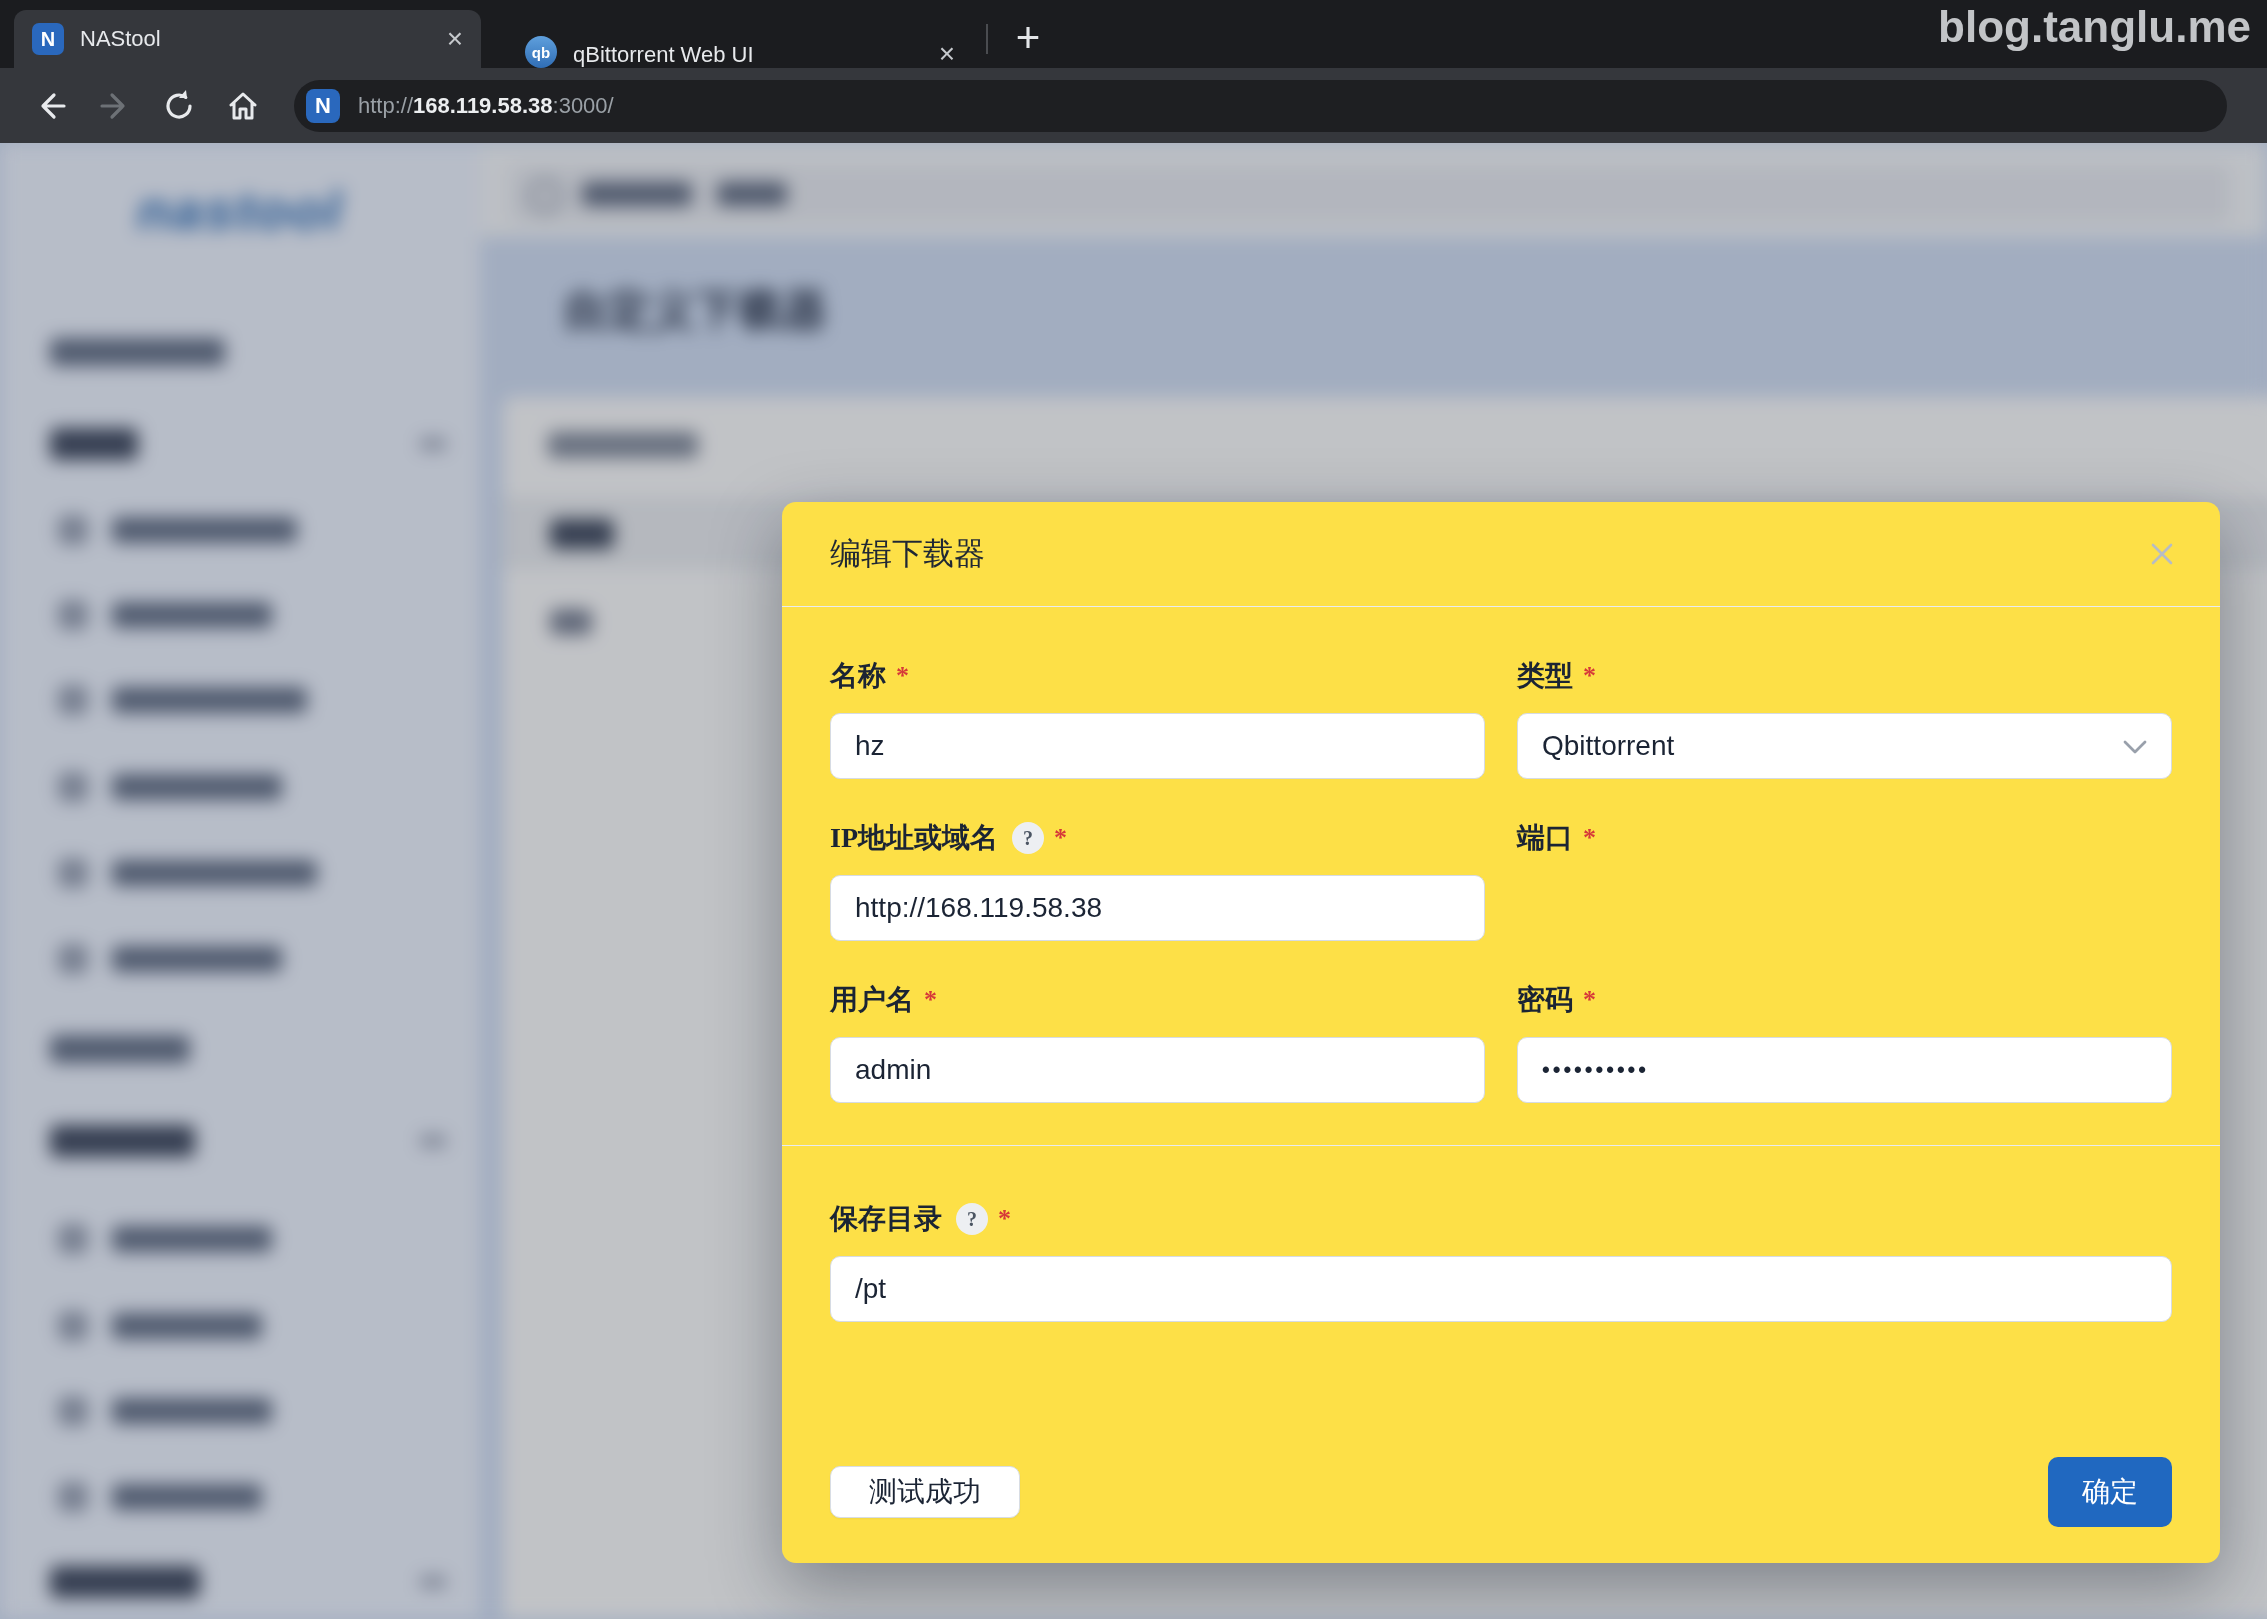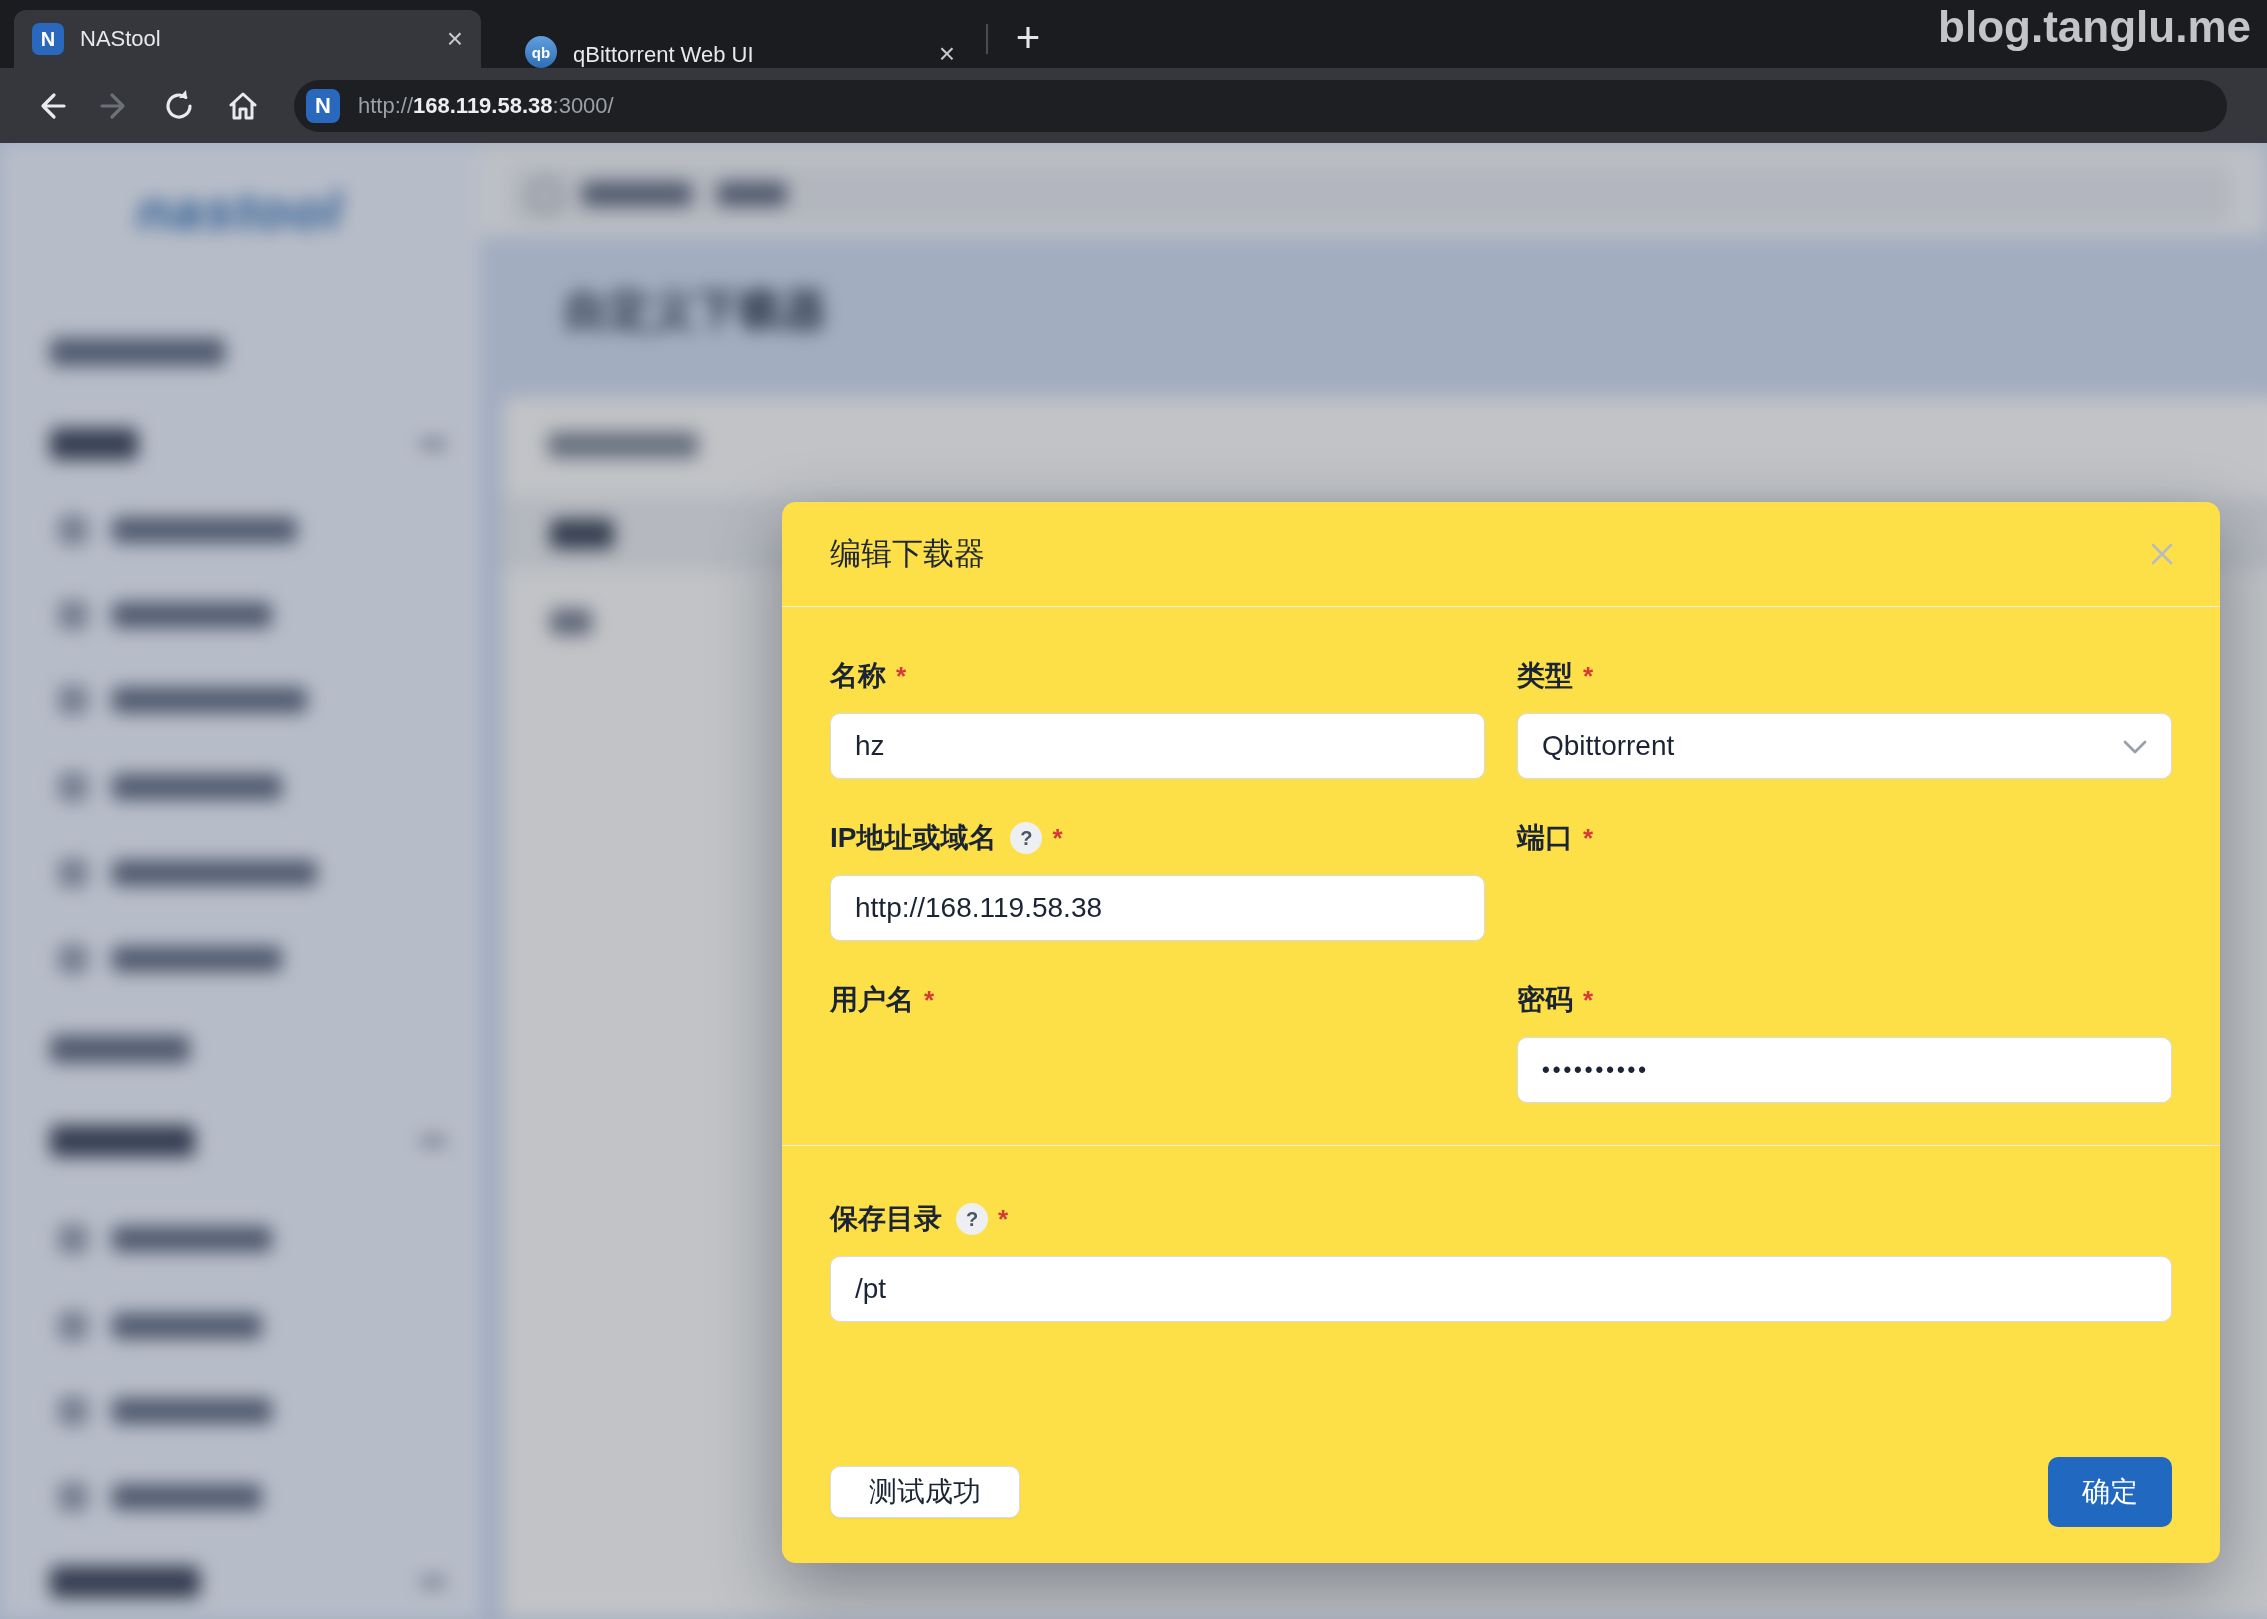--- a/index.html
+++ b/index.html
@@ -52,21 +52,21 @@
 
   
   .modal{position:absolute;left:782px;top:502px;width:1438px;height:1061px;background:#fde047;border-radius:14px;
          box-shadow:0 24px 70px rgba(18,26,40,.38);z-index:20;box-sizing:border-box;}
   .m-head{position:relative;height:105px;display:flex;align-items:center;padding:0 48px;
           border-bottom:1px solid #e9ecf1;box-sizing:border-box;}
   .m-title{font-size:31px;color:#1f2734;font-weight:500;}
   .m-close{position:absolute;right:38px;top:32px;width:40px;height:40px;display:flex;align-items:center;justify-content:center;}
   .m-sec1{padding:52px 48px 0;display:grid;grid-template-columns:1fr 1fr;column-gap:32px;}
   .fld{margin-bottom:42px;}
-  .lbl{display:flex;align-items:center;font-size:28px;font-weight:600;color:#1b2434;margin-bottom:20px;height:34px;}
+  .lbl{display:flex;align-items:center;font-size:28px;font-weight:600;color:#1b2434;margin-bottom:20px;height:34px;font-family:Liberation Serif, serif;}
   .req{color:#d63939;margin-left:10px;font-size:26px;font-weight:bold;}
   .help{width:32px;height:32px;border-radius:50%;background:#edeff2;color:#4b5563;font-size:20px;font-weight:bold;
         display:flex;align-items:center;justify-content:center;margin-left:14px;}
   .inp{width:100%;height:66px;box-sizing:border-box;border:1px solid #d6dbe3;border-radius:10px;background:#fff;
        font-size:28px;color:#1b2434;padding:0 24px;outline:none;font-family:inherit;}
   .inp.pw{font-size:22px;letter-spacing:3px;font-weight:bold;}
   .select{position:relative;width:100%;height:66px;box-sizing:border-box;border:1px solid #d6dbe3;border-radius:10px;
           background:#fff;font-size:28px;color:#1b2434;display:flex;align-items:center;padding:0 24px;}
   .select svg{position:absolute;right:22px;top:24px;}
   .m-div{border-top:1px solid #e8ebf0;}
@@ -214,20 +214,21 @@
         <div class="lbl">
             <span>端口</span>
             <span class="req">*</span>
           </div>
       </div>
       <div class="fld">
         <div class="lbl">
             <span>用户名</span>
             <span class="req">*</span>
           </div>
+        <input class="inp" readonly="" value="admin" style="">
       </div>
       <div class="fld">
         <div class="lbl">
             <span>密码</span>
             <span class="req">*</span>
           </div>
         <input class="inp pw" readonly="" value="••••••••••" style="">
       </div>
     </div>
 

